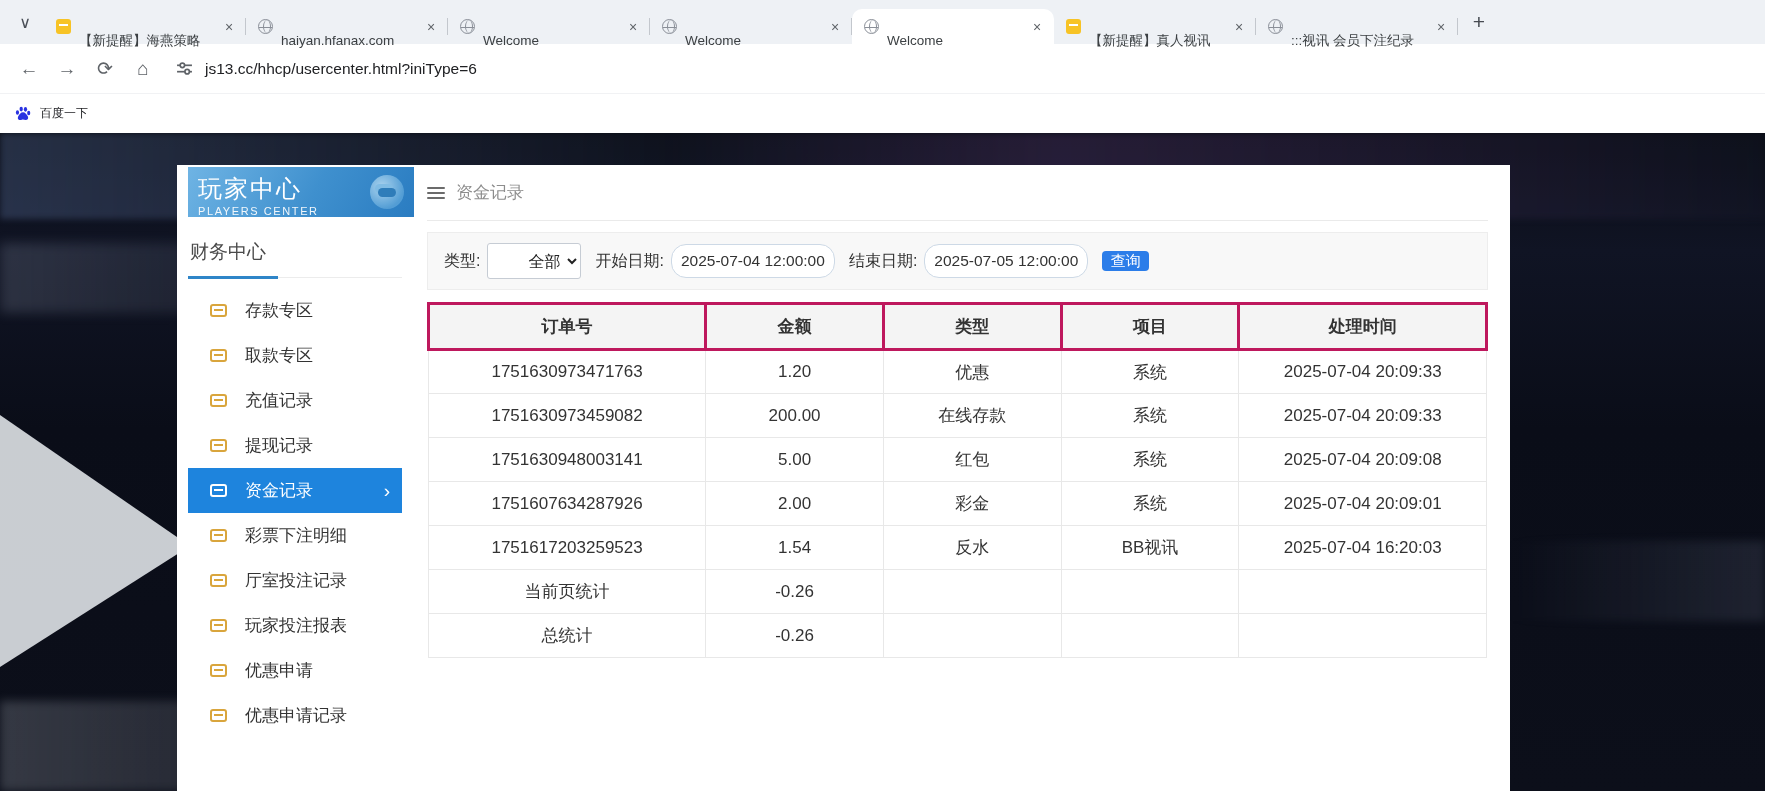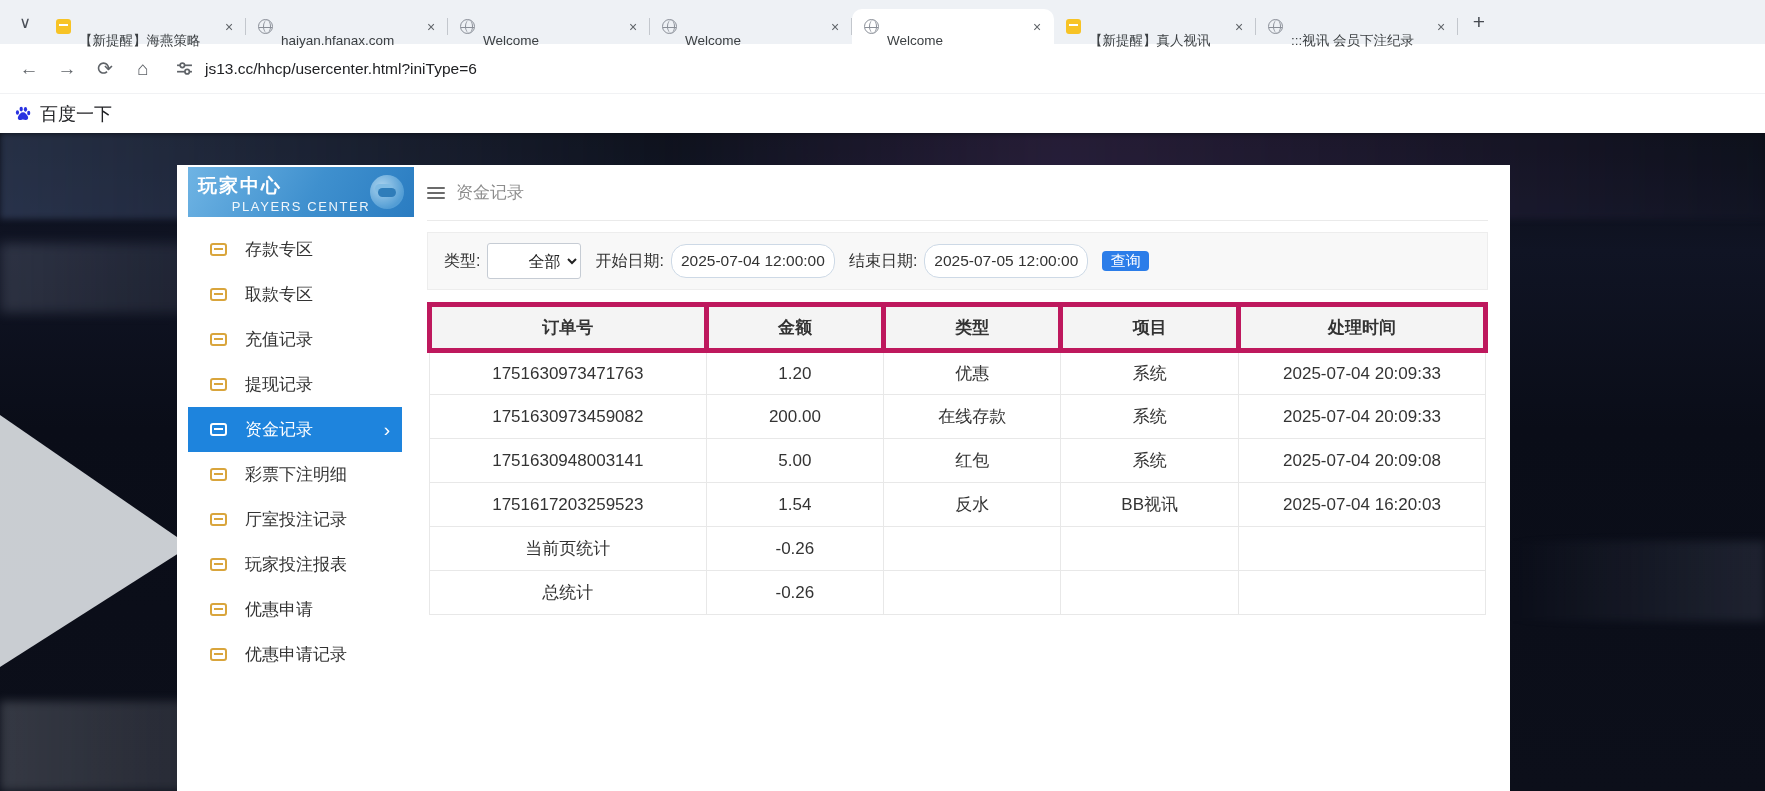--- a/index.html
+++ b/index.html
@@ -21,40 +21,40 @@
   .icon-yellow { width:15px; height:15px; border-radius:3px; background:#f7c325; position:relative; flex-shrink:0; }
   .icon-yellow::after { content:""; position:absolute; left:3px; right:3px; top:5px; border-top:2px solid #fff; }
   .newtab-btn { width:30px; height:30px; margin:0 0 7px 6px; display:flex; align-items:center; justify-content:center; font-size:21px; color:#474b52; border-radius:50%; }
 
   .navbar { height:49px; background:#fff; display:flex; align-items:center; padding:0 10px; }
   .nav-icon { width:34px; height:34px; display:flex; align-items:center; justify-content:center; font-size:19px; color:#5f6368; margin:0 2px; border-radius:50%; cursor:pointer; }
   .site-chip { display:flex; align-items:center; margin-left:14px; gap:12px; }
   .url-text { font-size:15.5px; color:#202124; }
 
   .bookmarks { height:40px; background:#fff; display:flex; align-items:center; padding:0 14px; gap:8px; border-top:1px solid #f1f2f4; }
-  .bm-label { font-size:18px; color:#202124; }
+  .bm-label { font-size:12px; color:#202124; }
 
   
   .page { position:relative; width:1765px; height:658px; overflow:hidden;
     background:linear-gradient(180deg,#0a0d15 0%, #101424 18%, #0a0d18 45%, #0c0f1a 100%); }
   .bg-band-top { position:absolute; top:0; left:0; right:0; height:86px;
     background:linear-gradient(90deg, rgba(80,100,140,.40), rgba(35,40,65,.18) 38%, rgba(110,70,140,.28) 60%, rgba(30,32,52,.2));
     filter:blur(3px); }
   .bg-band2 { position:absolute; top:110px; left:0; width:420px; height:70px; background:linear-gradient(90deg, rgba(150,160,180,.22), transparent); filter:blur(6px); }
   .bg-triangle { position:absolute; left:0; top:282px; width:190px; height:252px; background:#dadde2; clip-path:polygon(0 0, 100% 52%, 0 100%); opacity:.92; }
   .bg-bottom { position:absolute; bottom:0; left:0; width:700px; height:90px; background:linear-gradient(90deg, rgba(150,155,165,.30), transparent 80%); filter:blur(5px); }
   .bg-right { position:absolute; top:408px; right:0; width:260px; height:80px; background:linear-gradient(90deg, transparent, rgba(120,130,155,.18)); filter:blur(4px); }
 
   .card { position:absolute; left:177px; top:32px; width:1333px; height:700px; background:#fff; display:flex; }
 
   
   .sidebar { width:237px; padding:2px 0 0 11px; flex-shrink:0; }
   .sb-header { width:226px; height:50px; background:linear-gradient(120deg,#6fb4e4 0%, #3f90ce 55%, #2a7cc1 100%); color:#fff; padding:6px 10px; position:relative; overflow:hidden; }
-  .sb-title { font-size:19px; font-weight:bold; letter-spacing:2px; }
-  .sb-sub { font-size:13px; letter-spacing:1.6px; opacity:.92;text-align:center; }
+  .sb-title { font-size:24px; font-weight:normal; letter-spacing:2px; }
+  .sb-sub { font-size:11px; letter-spacing:1.6px; opacity:.92; }
   .sb-logo { position:absolute; right:10px; top:8px; width:34px; height:34px; border-radius:50%;
     background:radial-gradient(circle at 35% 35%, #bfe0f5, #5aa3d8 70%); opacity:.85; }
   .sb-logo::after { content:""; position:absolute; left:8px; top:13px; width:18px; height:9px; border-radius:5px; background:#2f7cb8; box-shadow:-3px -4px 0 0 #8fc6ea; }
   .sb-section { width:214px; margin-top:18px; padding:4px 0 12px 2px; font-size:19px; color:#4a4a4a; border-bottom:1px solid #ececec; position:relative; }
   .sb-section::after { content:""; position:absolute; left:0; bottom:-2px; width:90px; height:3px; background:#2f85c8; }
   .sb-menu { margin-top:10px; }
   .sb-item { width:214px; height:45px; display:flex; align-items:center; gap:18px; padding-left:22px; font-size:17px; color:#333; position:relative; cursor:pointer; }
   .sb-item.active { background:#1e84dd; color:#fff; }
   .sb-ico { width:17px; height:13px; border:2px solid #d9a53c; border-radius:3px; position:relative; flex-shrink:0; }
   .sb-ico::after { content:""; position:absolute; left:2px; right:2px; top:3px; border-top:2px solid #d9a53c; }
@@ -68,21 +68,21 @@
   .main-header { height:56px; display:flex; align-items:center; gap:11px; border-bottom:1px solid #eaeaea; color:#8d8d8d; font-size:17px; }
   .ham { width:18px; display:flex; flex-direction:column; gap:3px; }
   .ham i { height:2px; background:#6b6b6b; border-radius:1px; }
   .filters { margin-top:11px; height:58px; background:#f8f8f8; border:1px solid #ededed; display:flex; align-items:center; padding:0 16px; font-size:16px; color:#333; }
   .f-label { margin-right:7px; }
   .f-select { height:36px; width:94px; font-size:16px; font-family:inherit; border:1px solid #c6ccd4; border-radius:3px; background:#fff; padding:0 4px; margin-right:14px; color:#222;text-align:right; }
   .f-input { height:34px; width:164px; font-size:15.5px; font-family:inherit; border:1px solid #cdd9e6; border-radius:15px; padding:0 9px; color:#333; margin-right:14px; background:#fff; }
   .f-btn { height:20px; width:47px; background:#2b7de9; color:#fff; border:none; border-radius:4px; font-size:15px; font-family:inherit; cursor:pointer; }
 
   .tbl { margin-top:12px; width:100%; border-collapse:collapse; font-size:17px; color:#333; table-layout:fixed; }
-  .tbl th { background:#f4f4f4; border:5px solid #be185d; height:46px; font-weight:bold; color:#333;margin-top:36px; }
+  .tbl th { background:#f4f4f4; border:3px solid #be185d; height:46px; font-weight:bold; color:#333;margin-top:36px; }
   .tbl td { border:1px solid #e8e8e8; height:44px; text-align:center; overflow:hidden; white-space:nowrap; }
 </style>
 </head>
 <body>
 
 <div class="tabstrip">
   <div class="tab-search">
     <span>∨</span>
   </div>
   <div class="tabs-host">
@@ -176,20 +176,21 @@
   <div class="bg-right"></div>
 
   <div class="card">
 
     <aside class="sidebar">
       <div class="sb-header">
         <div class="sb-title">玩家中心</div>
         <div class="sb-sub">PLAYERS CENTER</div>
         <div class="sb-logo"></div>
       </div>
+      <div class="sb-section">财务中心</div>
       <nav class="sb-menu">
           <div class="sb-item">
     <span class="sb-ico"></span>
     <span class="sb-label">存款专区</span>
 
   </div>
           <div class="sb-item">
     <span class="sb-ico"></span>
     <span class="sb-label">取款专区</span>
 
@@ -290,20 +291,27 @@
               <td>2025-07-04 20:09:33</td>
             </tr>
             <tr>
               <td>1751630948003141</td>
               <td>5.00</td>
               <td>红包</td>
               <td>系统</td>
               <td>2025-07-04 20:09:08</td>
             </tr>
             <tr>
+              <td>1751607634287926</td>
+              <td>2.00</td>
+              <td>彩金</td>
+              <td>系统</td>
+              <td>2025-07-04 20:09:01</td>
+            </tr>
+            <tr>
               <td>1751617203259523</td>
               <td>1.54</td>
               <td>反水</td>
               <td>BB视讯</td>
               <td>2025-07-04 16:20:03</td>
             </tr>
             <tr>
               <td>当前页统计</td>
               <td>-0.26</td>
               <td></td>

